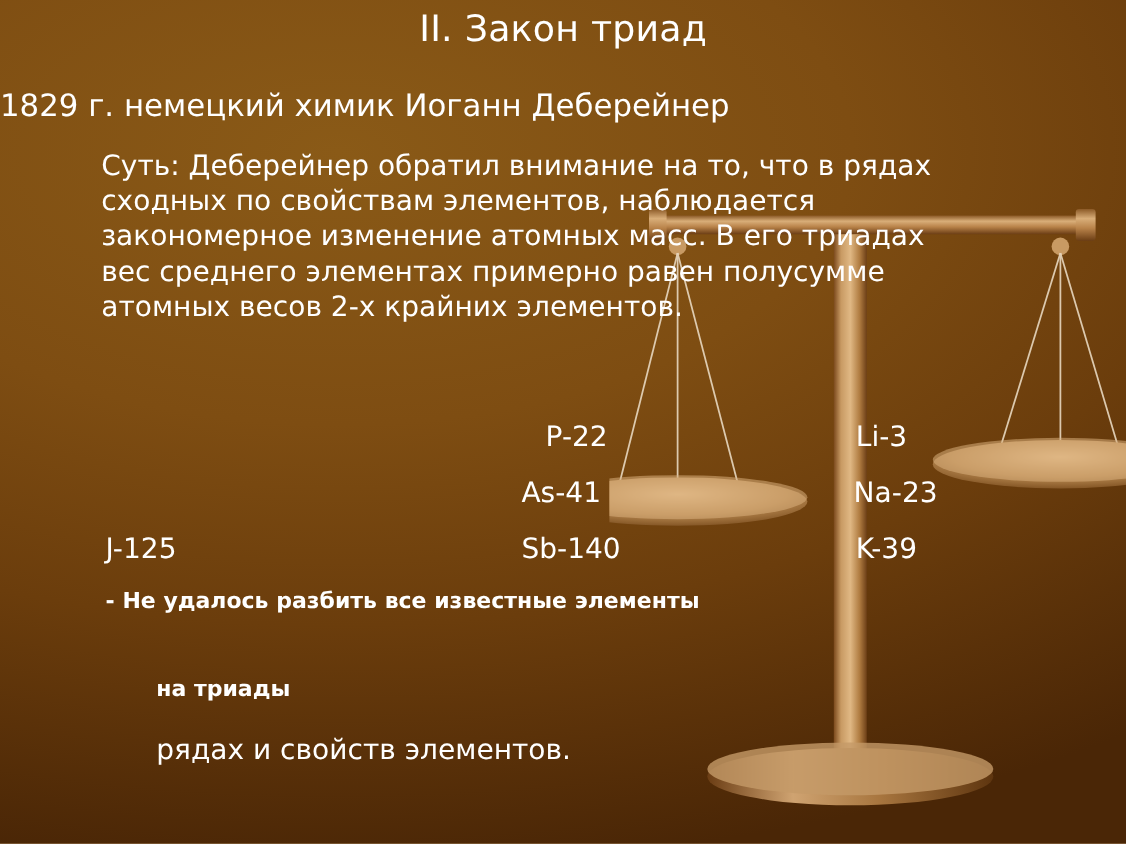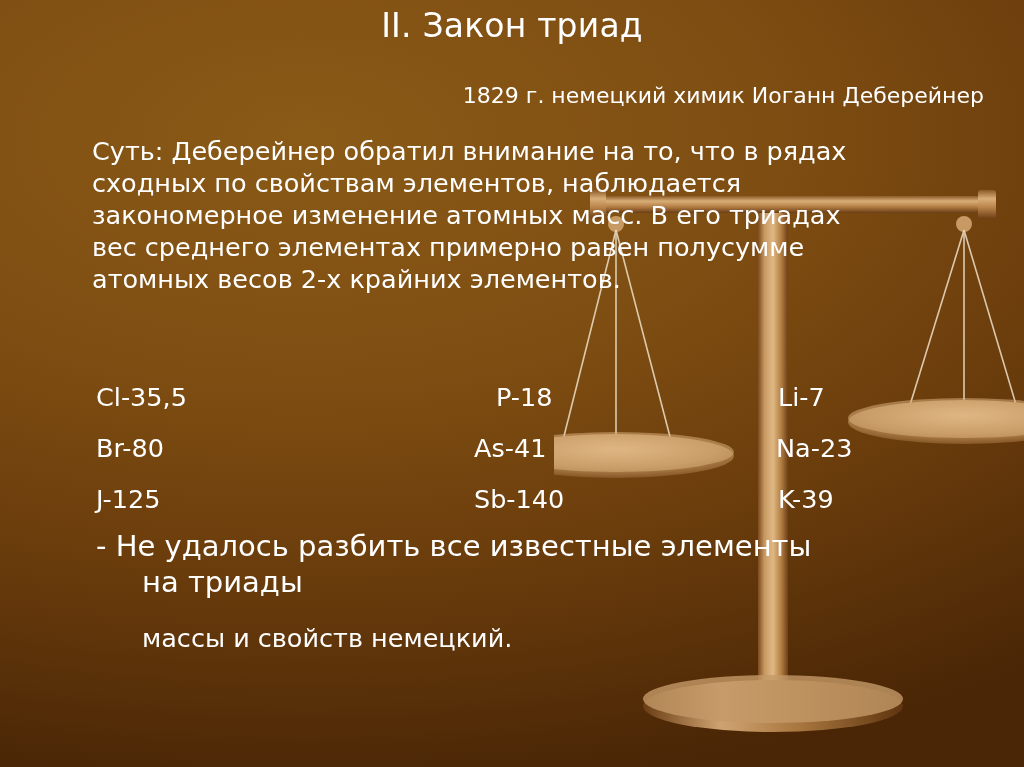--- a/index.html
+++ b/index.html
@@ -52,22 +52,22 @@
     line-height: 40px;
     letter-spacing: 0.2px;
     white-space: nowrap;
   }
 
   .subtitle {
     position: absolute;
     top: 78px;
     left: 0;
     width: 1024px;
-    text-align: right;
-    font-size: 22px;
+    text-align: left;
+    font-size: 28px;
     line-height: 36px;
     padding-right: 40px;
     box-sizing: border-box;
     white-space: nowrap;
   }
 
   .body-par {
     position: absolute;
     top: 135px;
     left: 92px;
@@ -102,34 +102,36 @@
   .r1 .c1 { left: 378px; }
   .r1 .c2 { left: 680px; }
   .r2 .c1 { left: 378px; }
   .r2 .c2 { left: 682px; }
 
   .note-minus {
     position: absolute;
     top: 528px;
     left: 96px;
     width: 870px;
-    font-size: 29px;
+    font-size: 20px;
     line-height: 36px;
+    font-weight: bold;
   }
   .note-plus {
     position: absolute;
     top: 620px;
     left: 96px;
     width: 870px;
     font-size: 25.5px;
     line-height: 36px;
   }
   .indent {
     display: block;
     padding-left: 46px;
+    margin-top: 44px;
   }
 </style>
 </head>
 <body>
 
 <div id="slide">
 
   <svg class="scale-art" viewBox="0 0 470 767" preserveAspectRatio="none" aria-hidden="true">
     <defs>
       <linearGradient id="wood" x1="0" y1="0" x2="1" y2="0">
@@ -195,39 +197,37 @@
   <div class="content">
 
     <div class="title">II. Закон триад</div>
 
     <div class="subtitle">1829 г. немецкий химик Иоганн Деберейнер</div>
 
     <div class="body-par">Суть: Деберейнер обратил внимание на то, что в рядах сходных по свойствам элементов, наблюдается закономерное изменение атомных масс. В его триадах вес среднего элементах примерно равен полусумме атомных весов 2-х крайних элементов.</div>
 
     <div class="triads">
       <div class="triad-row r0">
-        <span class="triad-cell c0">Cl-35,5</span>
-        <span class="triad-cell c1">P-18</span>
-        <span class="triad-cell c2">Li-7</span>
+        <span class="triad-cell c1">P-22</span>
+        <span class="triad-cell c2">Li-3</span>
       </div>
       <div class="triad-row r1">
-        <span class="triad-cell c0">Br-80</span>
         <span class="triad-cell c1">As-41</span>
         <span class="triad-cell c2">Na-23</span>
       </div>
       <div class="triad-row r2">
         <span class="triad-cell c0">J-125</span>
         <span class="triad-cell c1">Sb-140</span>
         <span class="triad-cell c2">K-39</span>
       </div>
     </div>
 
     <div class="note-minus">
       <span>- Не удалось разбить все известные элементы</span>
       <span class="indent">на триады</span>
     </div>
 
     <div class="note-plus">
-      <span class="indent">массы и свойств немецкий.</span>
+      <span class="indent">рядах и свойств элементов.</span>
     </div>
 
   </div>
 </div>
 
 </body></html>

